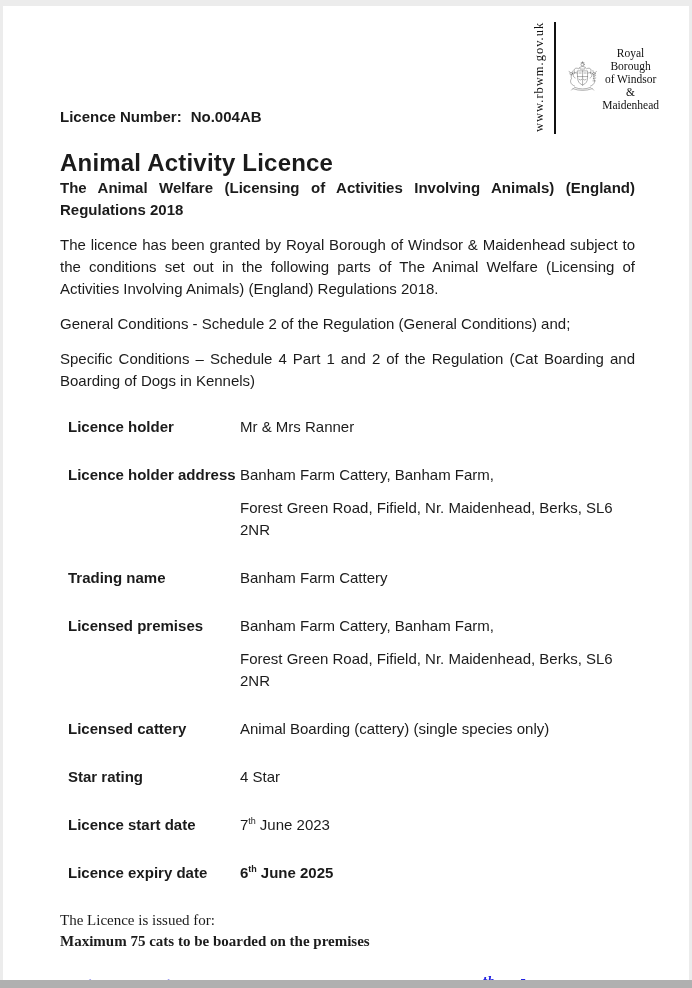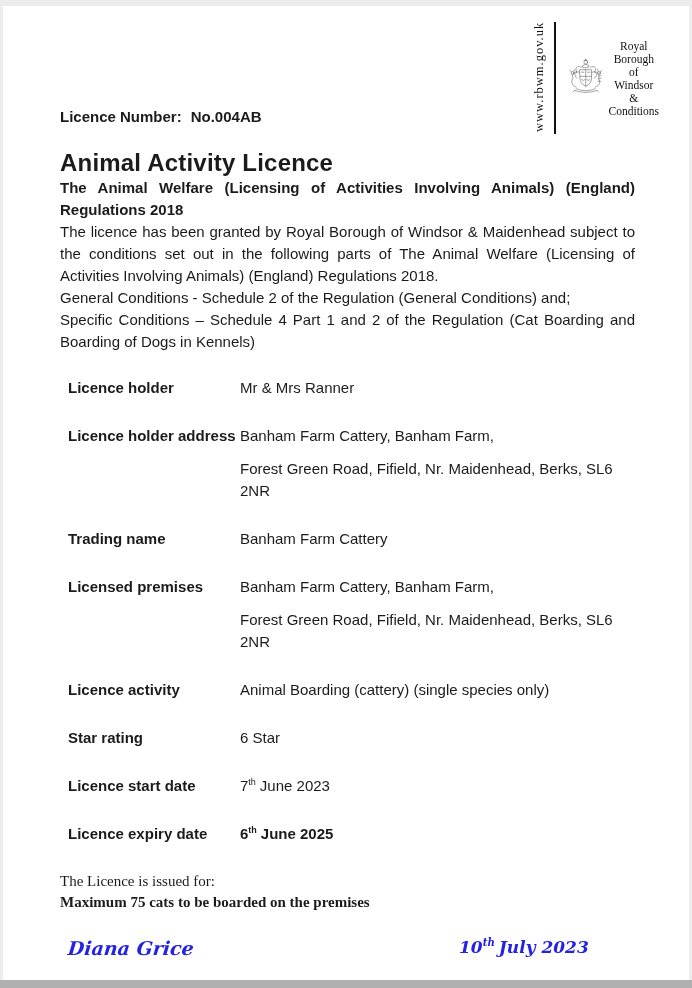--- a/index.html
+++ b/index.html
@@ -62,21 +62,21 @@
   .licence-number .num-value { margin-left: 9px; }
   h1.title {
     font-size: 24px;
     font-weight: bold;
     margin: 24px 0 0 0;
     letter-spacing: 0.2px;
   }
   
   p { font-size: 15px; line-height: 22px; margin: 0; }
   .reg-heading { font-weight: bold; text-align: justify; }
-  .para { }
+  .para { margin-top: 13px; }
   .justify { text-align: justify; }
   
   .details { margin-top: 24px; }
   .d-row {
     display: flex;
     padding-left: 8px;
     font-size: 15px;
     line-height: 22px;
     margin-bottom: 26px;
   }
@@ -140,21 +140,21 @@
           <path d="M90 33 l4 -3 M85 32 l-1 -5"></path>
           <path d="M86 44 l6 -3 M85 50 l7 -2 M84 56 l7 0"></path>
 
           <path d="M32 74 Q55 84 78 74"></path>
           <path d="M28 78 Q55 88 82 78"></path>
           <path d="M28 78 l-4 4 M82 78 l4 4"></path>
         </svg>
         <div class="org-name">
           <div>Royal Borough</div>
           <div>of Windsor &amp;</div>
-          <div>Conditions</div>
+          <div>Maidenhead</div>
         </div>
       </div>
     </div>
 
     <div class="licence-number">
       <span>Licence Number:</span><span class="num-value">No.004AB</span>
     </div>
 
     <h1 class="title">Animal Activity Licence</h1>
 
@@ -185,27 +185,27 @@
 
       <div class="d-row">
         <div class="d-label">Licensed premises</div>
         <div class="d-value">
           <div>Banham Farm Cattery, Banham Farm,</div>
           <div class="line2">Forest Green Road, Fifield, Nr. Maidenhead, Berks, SL6 2NR</div>
         </div>
       </div>
 
       <div class="d-row">
-        <div class="d-label">Licence activity</div>
+        <div class="d-label">Licensed cattery</div>
         <div class="d-value">Animal Boarding (cattery) (single species only)</div>
       </div>
 
       <div class="d-row">
         <div class="d-label">Star rating</div>
-        <div class="d-value">6 Star</div>
+        <div class="d-value">4 Star</div>
       </div>
 
       <div class="d-row">
         <div class="d-label">Licence start date</div>
         <div class="d-value"><span>7</span><sup>th</sup><span class="date-rest">June 2023</span></div>
       </div>
 
       <div class="d-row">
         <div class="d-label">Licence expiry date</div>
         <div class="d-value bold"><span>6</span><sup>th</sup><span class="date-rest">June 2025</span></div>

